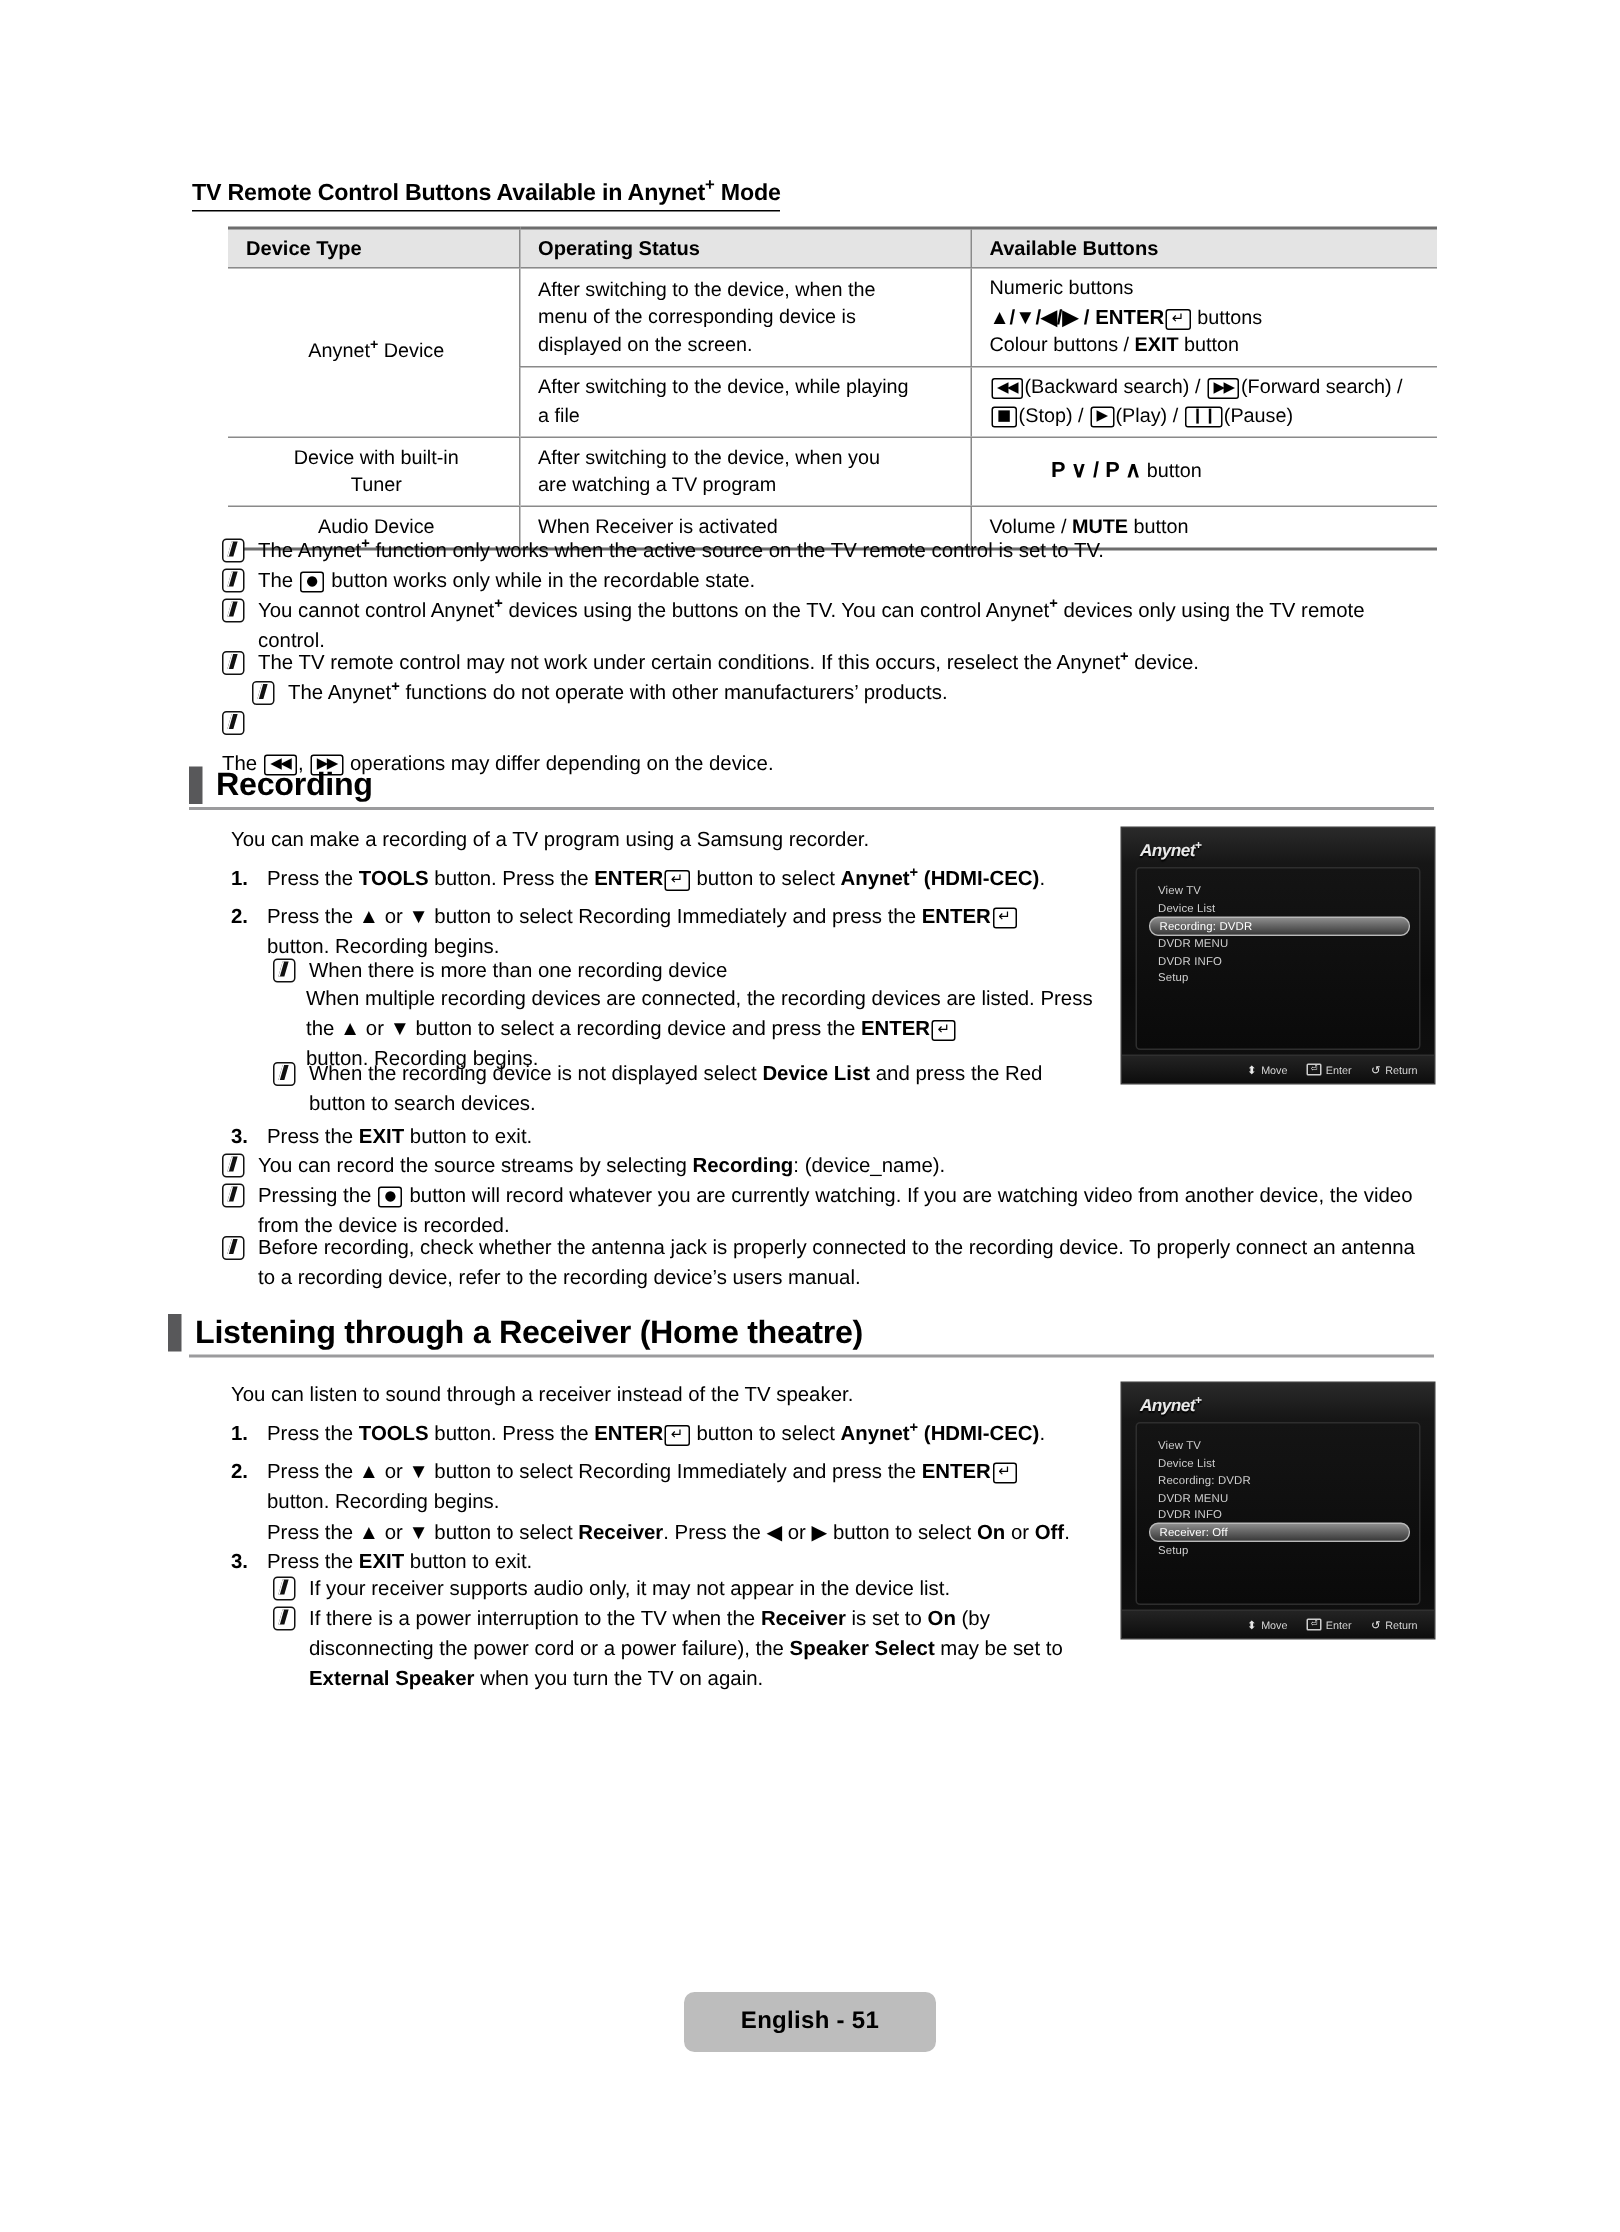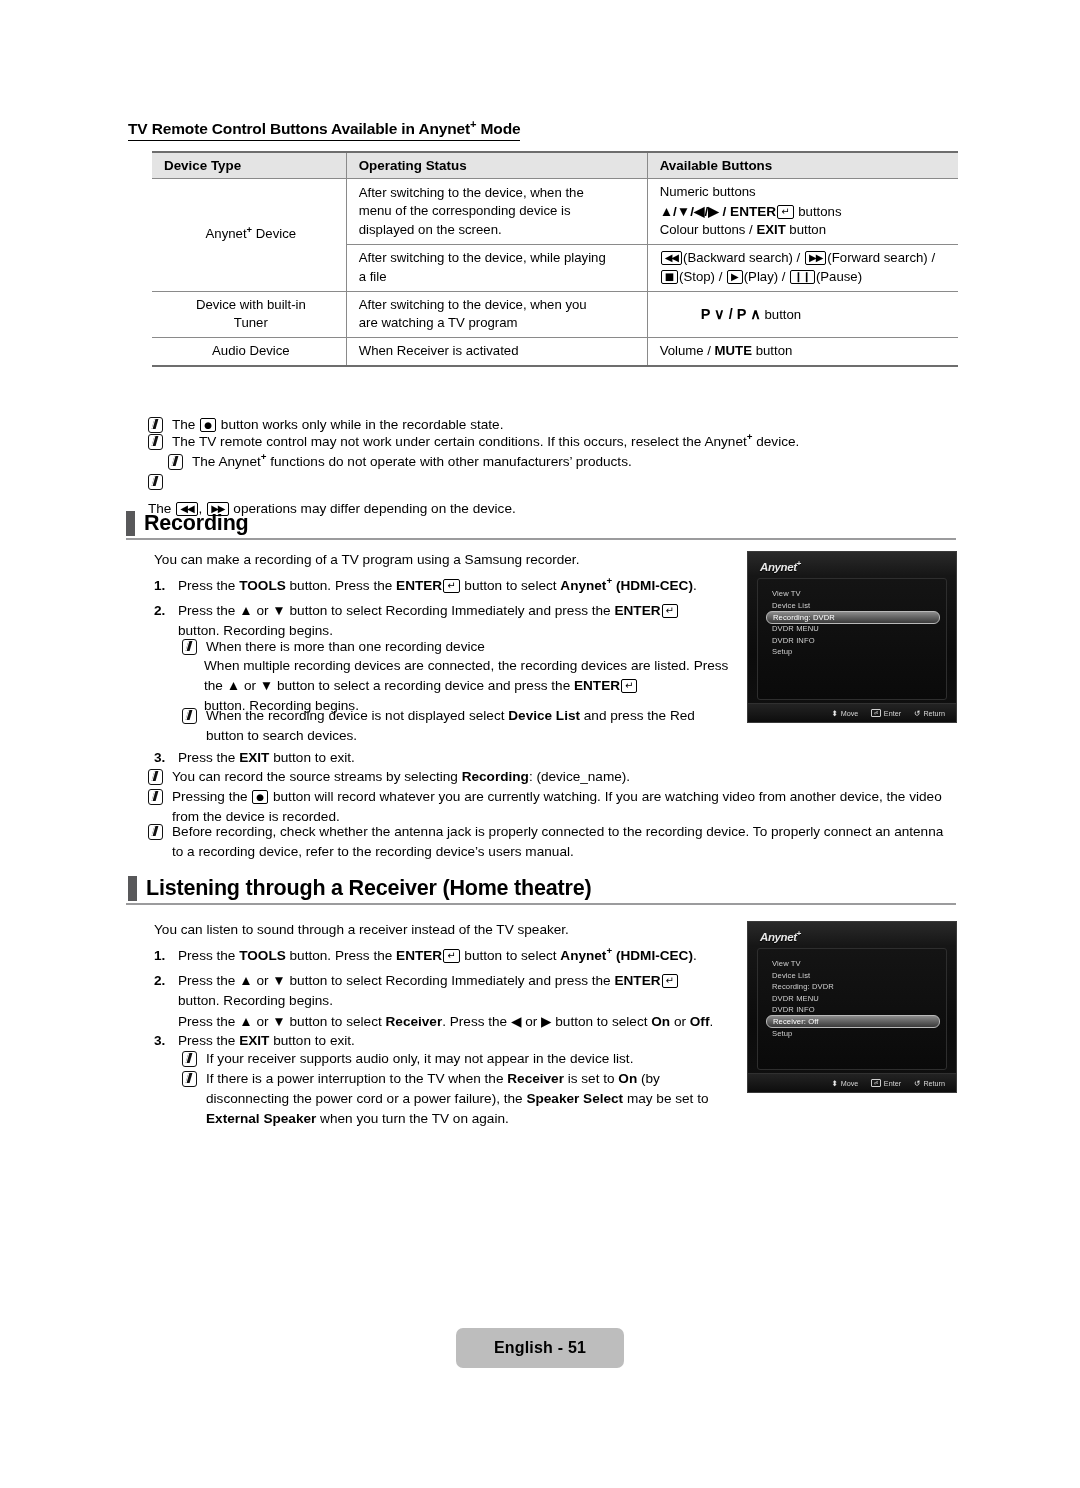--- a/index.html
+++ b/index.html
@@ -318,26 +318,34 @@
       </tr>
 
       <tr>
         <td class="col-a center">Audio Device</td>
         <td class="col-b vline">When Receiver is activated</td>
         <td class="col-c vline">Volume / <span class="b">MUTE</span> button</td>
       </tr>
     </tbody>
   </table>
 
-
-  <div class="note-line" style="left:148px; top:377px; width:800px;margin-top:38px;">
+  <div class="note-line" style="left:148px; top:357px; width:800px;">
+    <span class="noteicon"></span>
+    <span class="ntext">The Anynet<span class="sup">+</span> function only works when the active source on the TV remote control is set to TV.</span>
+  </div>
+
+  <div class="note-line" style="left:148px; top:377px; width:800px;">
     <span class="noteicon"></span>
     <span class="ntext">The <span class="key rec">●</span> button works only while in the recordable state.</span>
   </div>
 
+  <div class="note-line" style="left:148px; top:397px; width:800px;">
+    <span class="noteicon"></span>
+    <span class="ntext">You cannot control Anynet<span class="sup">+</span> devices using the buttons on the TV. You can control Anynet<span class="sup">+</span> devices only using the TV remote control.</span>
+  </div>
 
   <div class="note-line" style="left:148px; top:432px; width:800px;">
     <span class="noteicon"></span>
     <span class="ntext">The TV remote control may not work under certain conditions. If this occurs, reselect the Anynet<span class="sup">+</span> device.</span>
   </div>
 
   <div class="note-line" style="left:148px; top:452px; width:800px;padding-left:20px;">
     <span class="noteicon"></span>
     <span class="ntext">The Anynet<span class="sup">+</span> functions do not operate with other manufacturers’ products.</span>
   </div>
@@ -420,21 +428,21 @@
           <span class="fkey">⏎</span>
           <span>Enter</span>
         </span>
       <span class="fitem">
           <span class="fglyph">↺</span>
           <span>Return</span>
         </span>
     </div>
   </div>
 
-  <div class="section-head" style="left:128px; top:876px;">
+  <div class="section-head" style="left:112px; top:876px;">
     <span class="bar"></span>
     <span class="htext">Listening through a Receiver (Home theatre)</span>
   </div>
   <div class="section-rule" style="left:126px; top:903px; width:830px;"></div>
 
   <div class="para" style="left:154px; top:920px; width:580px;">You can listen to sound through a receiver instead of the TV speaker.</div>
 
   <div class="step" style="left:154px; top:946px; width:580px;">
     <span class="num">1.</span>
     <span class="stext"><span>Press the </span><span class="b">TOOLS</span><span> button. Press the </span><span class="b">ENTER</span><span class="key">↵</span><span> button to select </span><span class="b">Anynet</span><span class="sup">+</span><span class="b"> (HDMI-CEC)</span><span>.</span></span>

